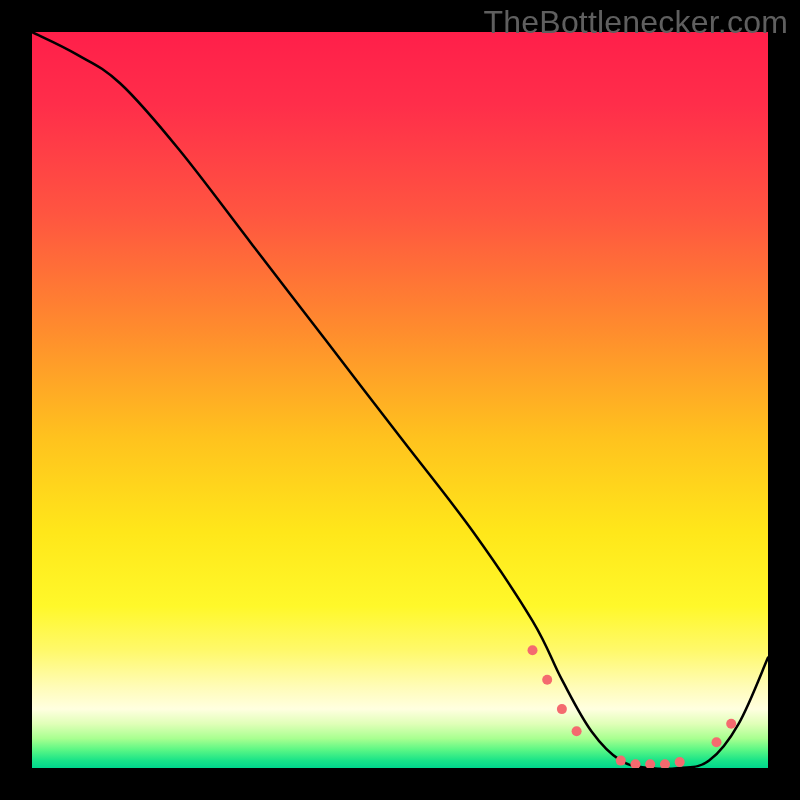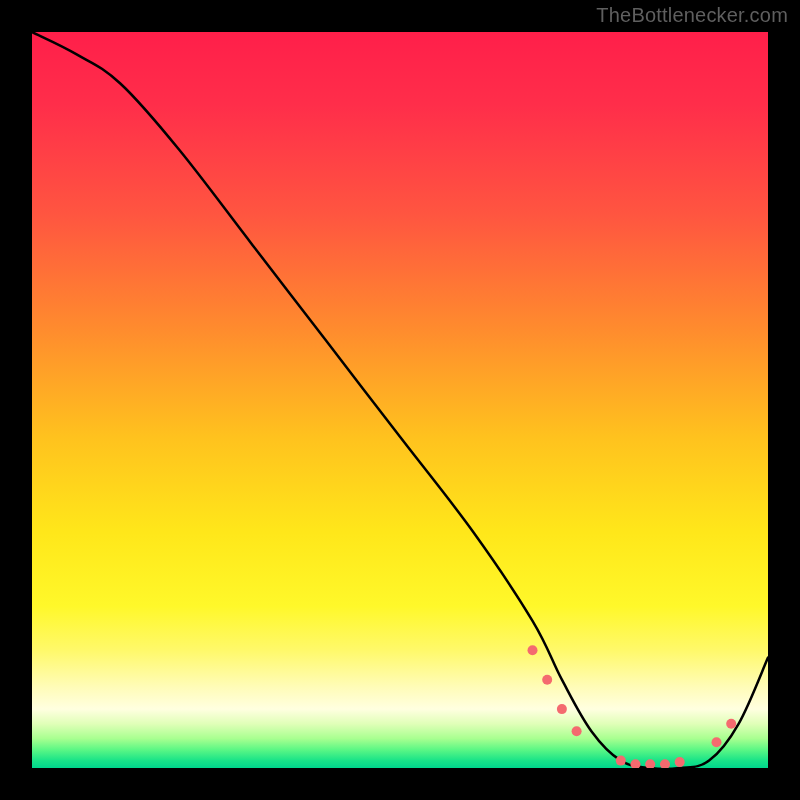--- a/index.html
+++ b/index.html
@@ -15,21 +15,21 @@
     position: relative;
     width: 800px;
     height: 800px;
     background: #000;
   }
   .watermark {
     position: absolute;
     top: 4px;
     right: 12px;
     color: #5f5f5f;
-    font-size: 20px;
+    font-size: 32px;
     font-weight: 500;
     letter-spacing: 0.2px;
     z-index: 20;
   }
   .plot {
     position: absolute;
     left: 32px;
     top: 32px;
     width: 736px;
     height: 736px;

